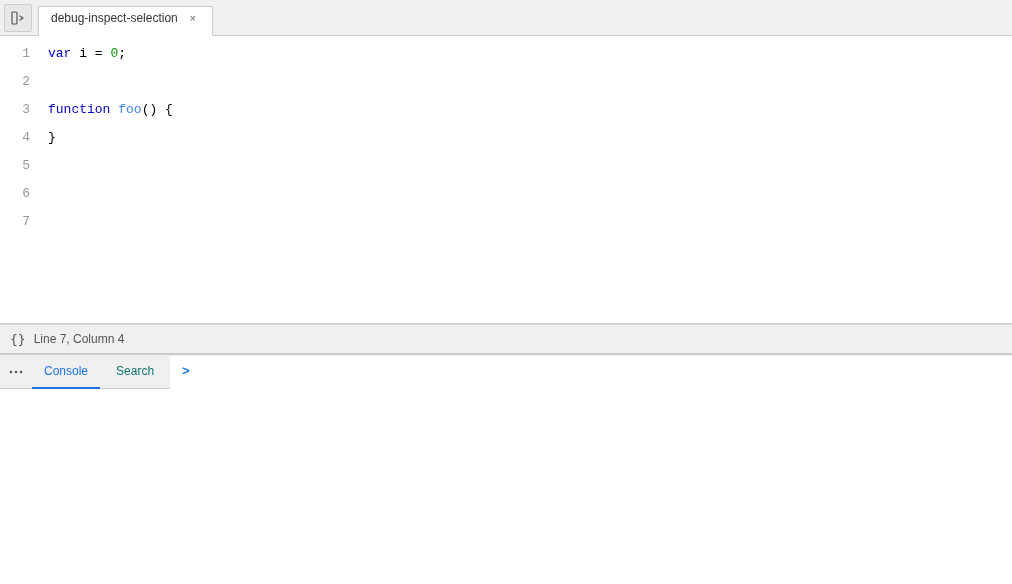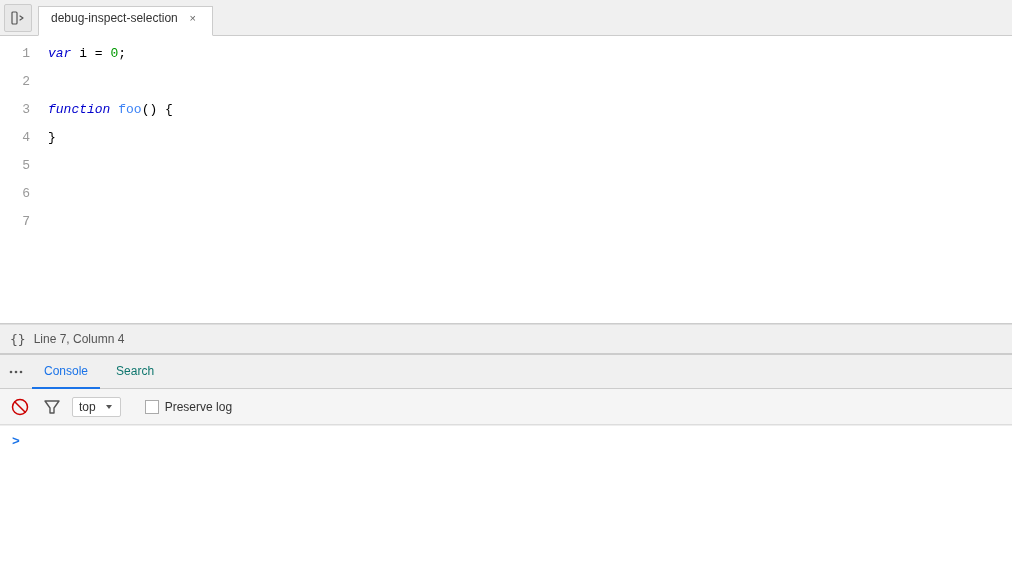--- a/index.html
+++ b/index.html
@@ -113,21 +113,21 @@
       flex: 1;
       padding-left: 8px;
     }
 
     .code-line {
       display: block;
       line-height: 28px;
       white-space: pre;
     }
 
-    .kw-blue { color: #00c; font-style: italic; }
+    .kw-blue { color: #00c; }
     .kw-purple { color: #a0a; }
     .num { color: #090; }
     .fn { color: #3b82f6; }
 
     
     .status-bar {
       background: #f0f0f0;
       border-bottom: 1px solid #ccc;
       border-top: 1px solid #ddd;
       height: 30px;
@@ -142,21 +142,21 @@
     .status-braces {
       font-size: 13px;
       color: #555;
       font-family: monospace;
     }
 
     
     .console-panel {
       background: #ffffff;
       display: flex;
-      flex-direction: column;
+      flex-direction: row;
       height: 230px;
       border-top: 1px solid #ccc;
     }
 
     
     .console-tab-bar {
       display: flex;
       align-items: center;
       background: #f0f0f0;
       border-bottom: 1px solid #ccc;
@@ -320,47 +320,20 @@
       </svg>
     </div>
     <div class="console-tab active">
       <span>Console</span>
     </div>
     <div class="console-tab">
       <span>Search</span>
     </div>
   </div>
 
-  <div class="console-toolbar">
-
-    <div class="toolbar-btn" title="Clear console">
-      <svg width="18" height="18" viewBox="0 0 18 18" fill="none">
-        <circle cx="9" cy="9" r="7.5" stroke="#c00" stroke-width="1.5"></circle>
-        <line x1="3.5" y1="3.5" x2="14.5" y2="14.5" stroke="#c00" stroke-width="1.5"></line>
-      </svg>
-    </div>
-
-    <div class="toolbar-btn" title="Filter">
-      <svg width="16" height="16" viewBox="0 0 16 16" fill="none">
-        <polygon points="1,2 15,2 10,9 10,14 6,14 6,9" stroke="#555" stroke-width="1.4" fill="none" stroke-linejoin="round"></polygon>
-      </svg>
-    </div>
-
-    <div class="filter-selector">
-      <span>top</span>
-      <svg width="10" height="10" viewBox="0 0 10 10" fill="none" style="margin-left:4px;">
-        <polygon points="2,3 8,3 5,7" fill="#555"></polygon>
-      </svg>
-    </div>
-
-    <div class="preserve-log-container" style="margin-left: 16px;">
-      <input type="checkbox" class="preserve-log-checkbox" style="">
-      <label>Preserve log</label>
-    </div>
-  </div>
 
   <div class="console-body">
 
     <div class="console-input-area">
       <span class="console-prompt">&gt;</span>
     </div>
   </div>
 </div>
 
 </body></html>

